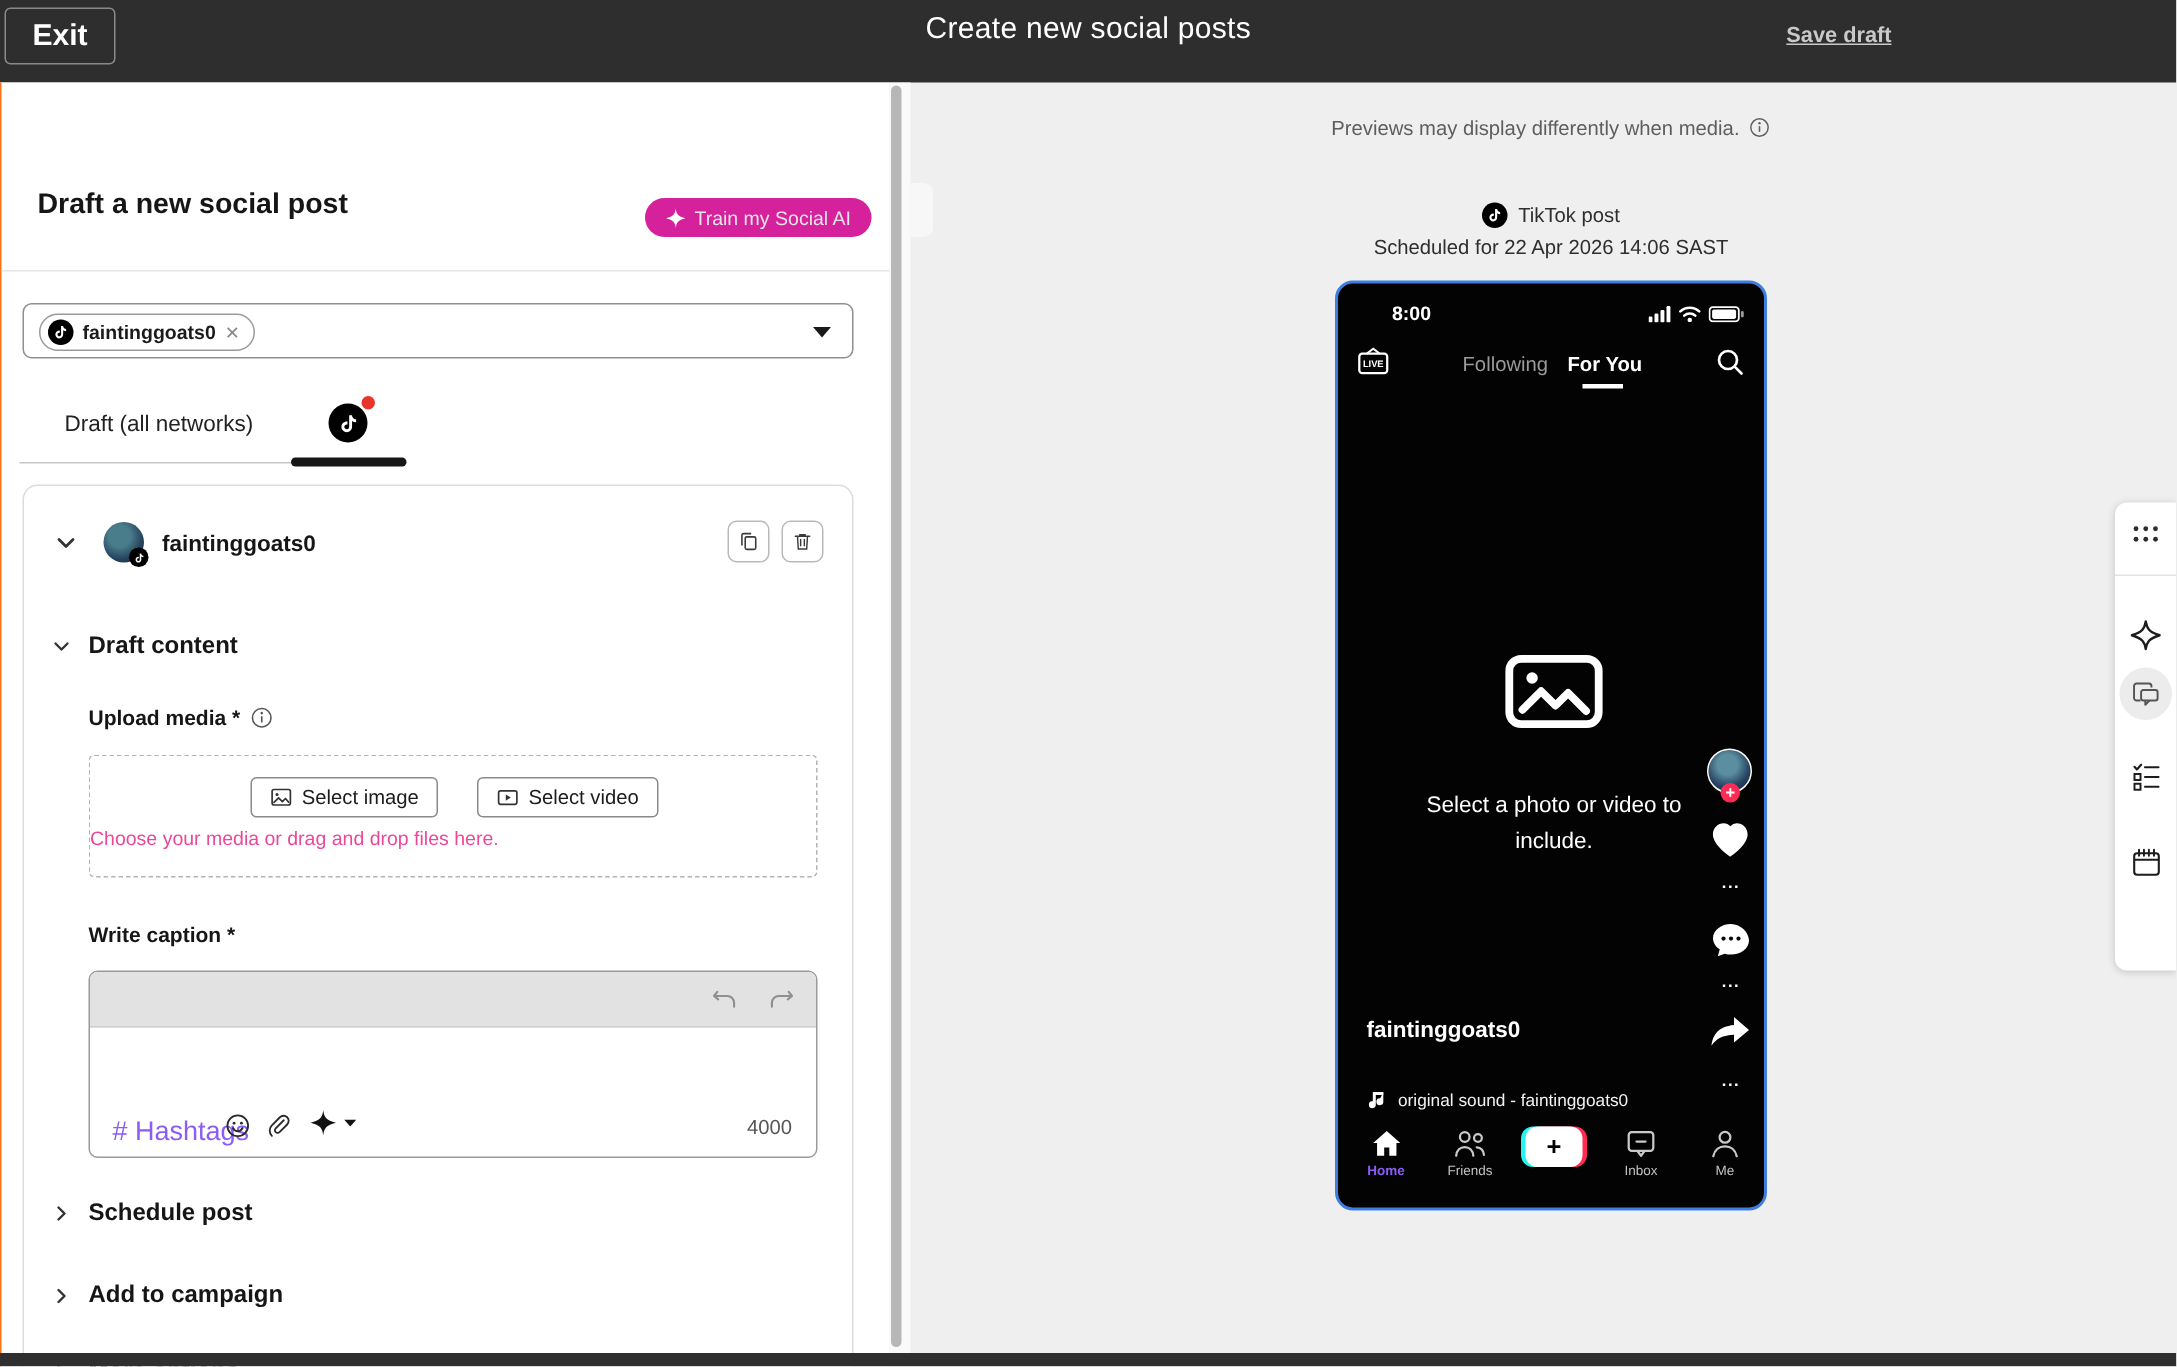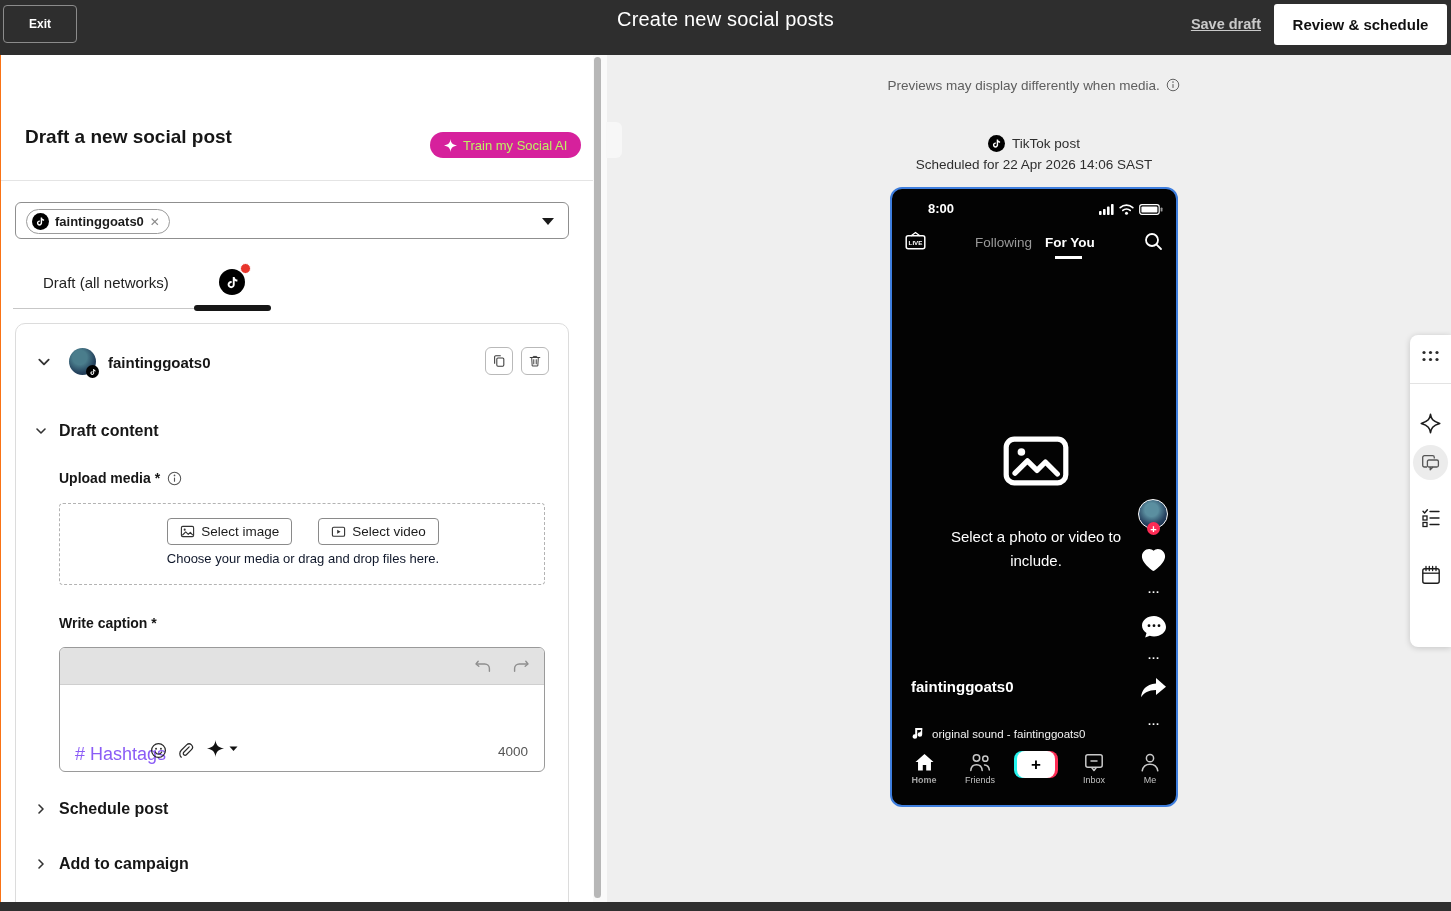--- a/index.html
+++ b/index.html
@@ -3,32 +3,32 @@
 <meta charset="utf-8">
 <style>
   html,body{margin:0;padding:0;background:#efefef;font-family:"Liberation Sans",sans-serif;}
   .stage{position:relative;width:1451px;height:911px;overflow:hidden;background:#efefef;}
   .abs{position:absolute;}
   svg{display:block;}
 
   
   .topbar{left:0;top:0;width:1451px;height:55px;background:#2e2e2e;}
   .exit-btn{left:3px;top:5px;width:74px;height:38px;background:transparent;border:1px solid #8b8b8b;
-    border-radius:4px;color:#fff;font-weight:bold;font-size:12px;cursor:pointer;font-family:inherit;}
+    border-radius:4px;color:#fff;font-weight:bold;font-size:20px;cursor:pointer;font-family:inherit;}
   .page-title{left:0;top:0;width:1451px;height:39px;display:flex;align-items:center;justify-content:center;
     color:#fff;font-size:20px;letter-spacing:.2px;}
   .save-draft{right:190px;top:16px;color:#c9c9c9;font-weight:bold;font-size:14.5px;text-decoration:underline;cursor:pointer;}
   .review-btn{right:4px;top:4px;width:173px;height:41px;background:#fff;color:#111;border:none;border-radius:3px;
     font-weight:bold;font-size:15px;cursor:pointer;font-family:inherit;}
 
   
   .left-panel{left:0;top:55px;width:593px;height:876px;background:#fff;border-left:1px solid #f97316;box-sizing:border-box;}
   .composer-heading{left:24px;top:71px;font-size:19px;font-weight:bold;color:#161616;}
   .train-btn{left:429px;top:77px;height:26px;padding:0 14px;background:#d6219c;border:none;border-radius:14px;
-    color:#bef264;font-size:13px;display:flex;align-items:center;gap:6px;cursor:pointer;font-family:inherit;text-align:right;}
+    color:#e5e5e5;font-size:13px;display:flex;align-items:center;gap:6px;cursor:pointer;font-family:inherit;text-align:right;}
   .header-divider{left:0;top:125px;width:593px;height:1px;background:#e4e4e4;}
 
   .account-select{left:14px;top:147px;width:554px;height:37px;border:1px solid #8f8f8f;border-radius:6px;
     box-sizing:border-box;background:#fff;cursor:pointer;}
   .account-pill{left:10px;top:6px;height:23px;border:1px solid #9b9b9b;border-radius:13px;display:flex;
     align-items:center;gap:6px;padding:0 9px 0 5px;}
   .pill-name{font-size:13px;font-weight:bold;color:#1b1b1b;}
   .pill-x{color:#8a8a8a;font-size:12px;cursor:pointer;line-height:1;}
   .select-caret{right:14px;top:15px;width:0;height:0;border-left:6px solid transparent;border-right:6px solid transparent;
     border-top:7px solid #1a1a1a;}
@@ -53,21 +53,21 @@
   .copy-btn{left:484px;top:292px;}
   .trash-btn{left:520px;top:292px;}
 
   .sec-heading{font-weight:bold;color:#161616;cursor:pointer;display:flex;align-items:center;gap:12px;}
   .draft-content-h{left:34px;top:367px;font-size:16px;}
   .field-label{font-weight:bold;font-size:14px;color:#161616;}
 
   .upload-box{left:58px;top:448px;width:486px;height:82px;border:1px dashed #b3b3b3;border-radius:4px;box-sizing:border-box;}
   .media-btn{height:27px;border:1px solid #8a8a8a;border-radius:4px;background:#fff;display:flex;align-items:center;
     gap:6px;padding:0 12px;font-size:13.5px;color:#1c1c1c;cursor:pointer;font-family:inherit;}
-  .upload-hint{left:0;top:47px;width:486px;text-align:center;font-size:13px;color:#0f172a;}
+  .upload-hint{left:0;top:47px;width:486px;text-align:left;font-size:13px;color:#ec4899;}
 
   .caption-box{left:58px;top:592px;width:486px;height:125px;border:1px solid #9a9a9a;border-radius:6px;
     box-sizing:border-box;background:#fff;overflow:hidden;}
   .caption-toolbar{left:0;top:0;width:100%;height:37px;background:#e2e2e2;border-bottom:1px solid #cfcfcf;box-sizing:border-box;}
   .undo-btn{right:52px;top:10px;color:#8f8f8f;cursor:pointer;}
   .redo-btn{right:14px;top:10px;color:#8f8f8f;cursor:pointer;}
   .caption-input{left:0;top:37px;width:100%;height:50px;cursor:text;}
   .hashtags-btn{left:15px;top:96px;font-size:18px;color:#8b5cf6;cursor:pointer;}
   .cap-icon{top:94px;cursor:pointer;color:#2a2a2a;}
   .char-count{right:16px;top:96px;font-size:13.5px;color:#555;}
@@ -101,21 +101,21 @@
   .ph-select-text{left:24px;top:336px;width:240px;text-align:center;font-size:15px;line-height:24px;color:#fff;}
   .rail-avatar{left:246px;top:310px;width:30px;height:30px;border-radius:50%;border:1.5px solid #fff;box-sizing:border-box;
     background:radial-gradient(circle at 45% 35%,#5b8fa0 0 28%,#27415f 62%,#10233c 100%);cursor:pointer;}
   .rail-plus{left:255px;top:333px;width:13px;height:13px;border-radius:50%;background:#fe2c55;color:#fff;
     font-size:11px;font-weight:bold;display:flex;align-items:center;justify-content:center;line-height:0;}
   .rail-dots{width:40px;text-align:center;font-size:11px;letter-spacing:1px;font-weight:bold;color:#fff;}
   .ph-username{left:19px;top:489px;font-size:15px;font-weight:bold;}
   .ph-sound{left:20px;top:538px;display:flex;align-items:center;gap:9px;font-size:11.5px;color:#f2f2f2;}
   .ph-nav-item{width:56px;text-align:center;cursor:pointer;}
   .ph-nav-item .nav-label{font-size:9px;margin-top:3px;}
-  .nav-active{color:#a3a3a3;font-weight:bold;}
+  .nav-active{color:#8b5cf6;font-weight:bold;}
   .nav-idle{color:#c3c3c3;}
   .plus-wrap{left:122px;top:562px;width:44px;height:27px;cursor:pointer;}
   .plus-cyan{position:absolute;left:0;top:0;width:38px;height:27px;border-radius:8px;background:#25f4ee;}
   .plus-red{position:absolute;right:0;top:0;width:38px;height:27px;border-radius:8px;background:#fe2c55;}
   .plus-white{position:absolute;left:3px;top:0;width:38px;height:27px;border-radius:8px;background:#fff;
     display:flex;align-items:center;justify-content:center;color:#000;font-size:17px;font-weight:bold;line-height:0;}
 
   
   .side-toolbar{left:1410px;top:335px;width:41px;height:312px;background:#fff;border-radius:8px 0 0 8px;
     box-shadow:0 1px 6px rgba(0,0,0,.18);}
@@ -126,21 +126,20 @@
 </style>
 </head>
 <body>
 
 <div class="stage">
 
   <div class="abs topbar">
     <button class="abs exit-btn">Exit</button>
     <div class="abs page-title">Create new social posts</div>
     <span class="abs save-draft">Save draft</span>
-    <button class="abs review-btn">Review &amp; schedule</button>
   </div>
 
   <div class="abs left-panel">
     <div class="abs composer-heading">Draft a new social post</div>
 
     <button class="abs train-btn">
       <span>
         <svg width="13" height="13" viewBox="0 0 18 18">
             <path d="M9 0c.6 5 2 7.4 9 9-7 1.6-8.4 4-9 9-.6-5-2-7.4-9-9 7-1.6 8.4-4 9-9z" fill="#fff"></path>
           </svg>

